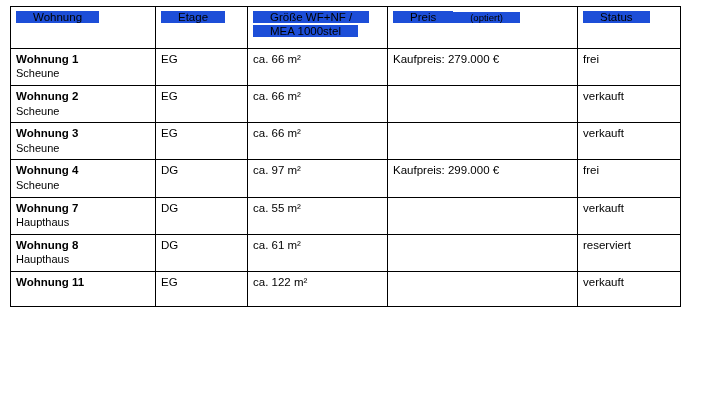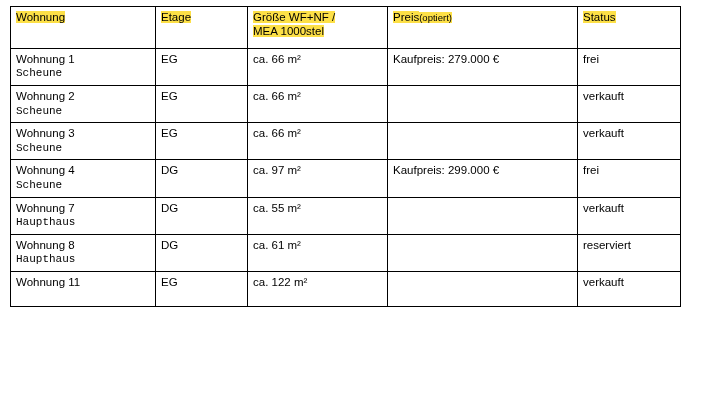--- a/index.html
+++ b/index.html
@@ -39,41 +39,40 @@
   col.c-floor  { width:  92px; }
   col.c-size   { width: 140px; }
   col.c-price  { width: 190px; }
   col.c-status { width: 103px; }
 
   thead td {
     height: 34px;
     font-size: 11.5px;
   }
   .hl {
-    background: #fde047;
+    background: #1d4ed8;
     display: inline;
-    padding: 0 0;
+    padding: 0 17px;
   }
   .price-opt {
     font-size: 9.5px;
   }
   tbody td {
     height: 27px;
   }
   .unit-name {
-    font-weight: normal;
+    font-weight: bold;
     font-size: 11.5px;
     display: block;
   }
   .unit-house {
     font-weight: normal;
     font-size: 11px;
     display: block;
     margin-top: 1px;
-    font-family: Liberation Mono, monospace;
   }
   .status-sold {
     font-weight: bold;
   }
   .status-free {
     font-weight: normal;
   }
 </style>
 </head>
 <body>

